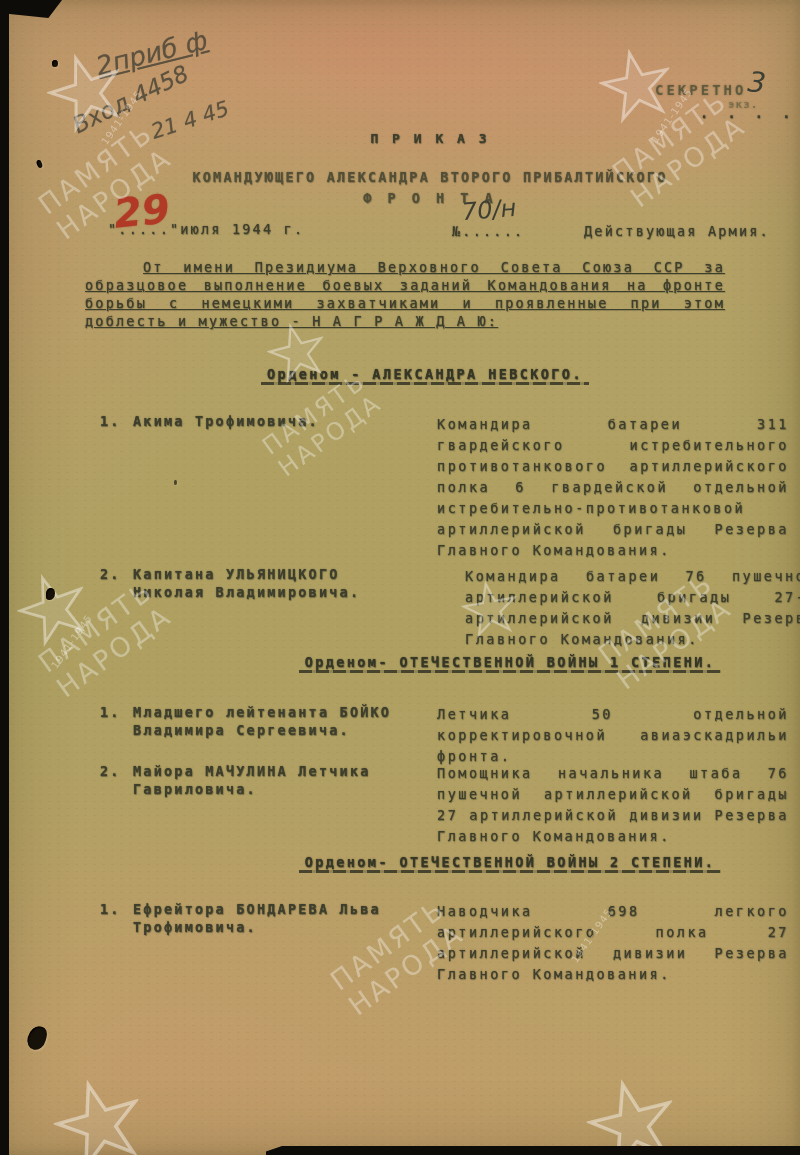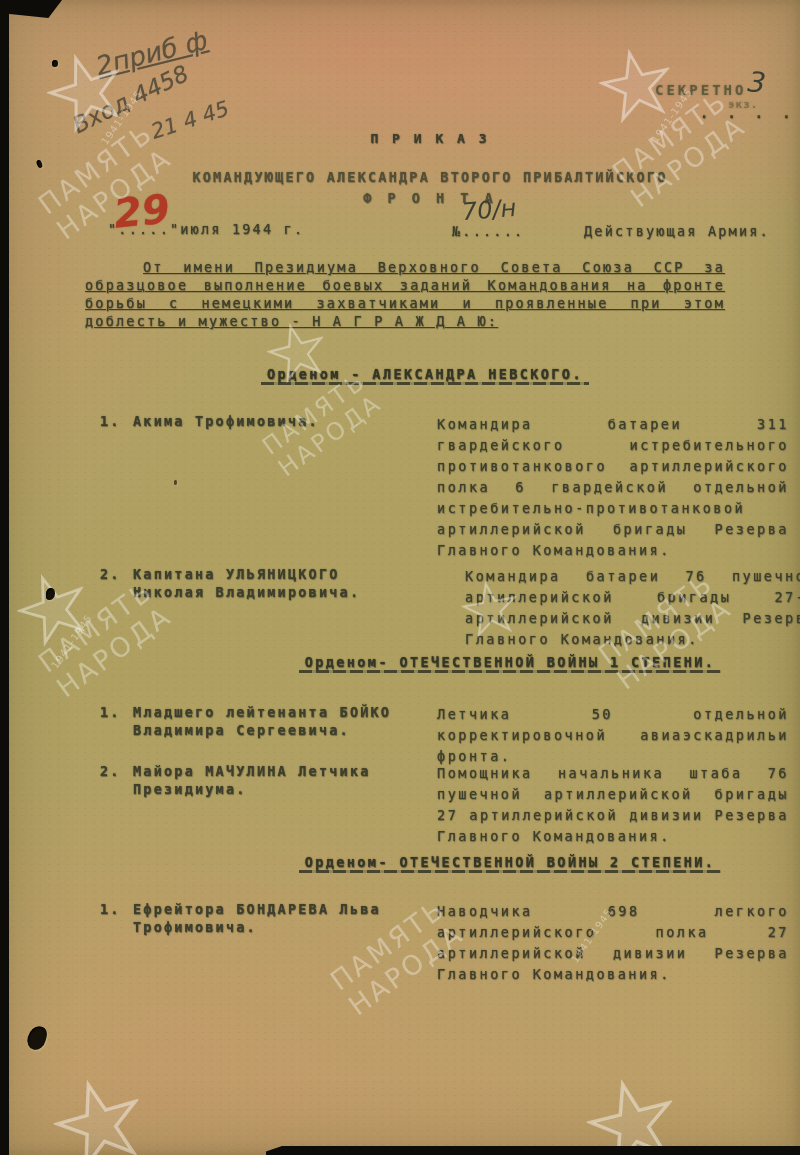--- a/index.html
+++ b/index.html
@@ -105,21 +105,21 @@
     <span class="hd">Орденом- ОТЕЧЕСТВЕННОЙ ВОЙНЫ 1 СТЕПЕНИ.</span>
   </div>
   <div class="item" style="left:100px;top:703px;width:340px;height:40px;">
     <span class="tw num">1.</span>
     <span class="tw nm"><span>Младшего лейтенанта БОЙКО</span><span class="l2">Владимира Сергеевича.</span></span>
   </div>
   <div class="tw desc" style="left:437px;top:704px;">Летчика 50 отдельной корректировочной авиаэскадрильи фронта.</div>
 
   <div class="item" style="left:100px;top:762px;width:340px;height:40px;">
     <span class="tw num">2.</span>
-    <span class="tw nm"><span>Майора МАЧУЛИНА Летчика</span><span class="l2">Президиума.</span></span>
+    <span class="tw nm"><span>Майора МАЧУЛИНА Летчика</span><span class="l2">Гавриловича.</span></span>
   </div>
   <div class="tw desc" style="left:437px;top:763px;">Помощника начальника штаба 76 пушечной артиллерийской бригады 27 артиллерийской дивизии Резерва Главного Командования.</div>
 
   <div class="sec-head" style="left:160px;top:852px;width:700px;">
     <span class="hd">Орденом- ОТЕЧЕСТВЕННОЙ ВОЙНЫ 2 СТЕПЕНИ.</span>
   </div>
   <div class="item" style="left:100px;top:900px;width:340px;height:40px;">
     <span class="tw num">1.</span>
     <span class="tw nm"><span>Ефрейтора БОНДАРЕВА Льва</span><span class="l2">Трофимовича.</span></span>
   </div>

